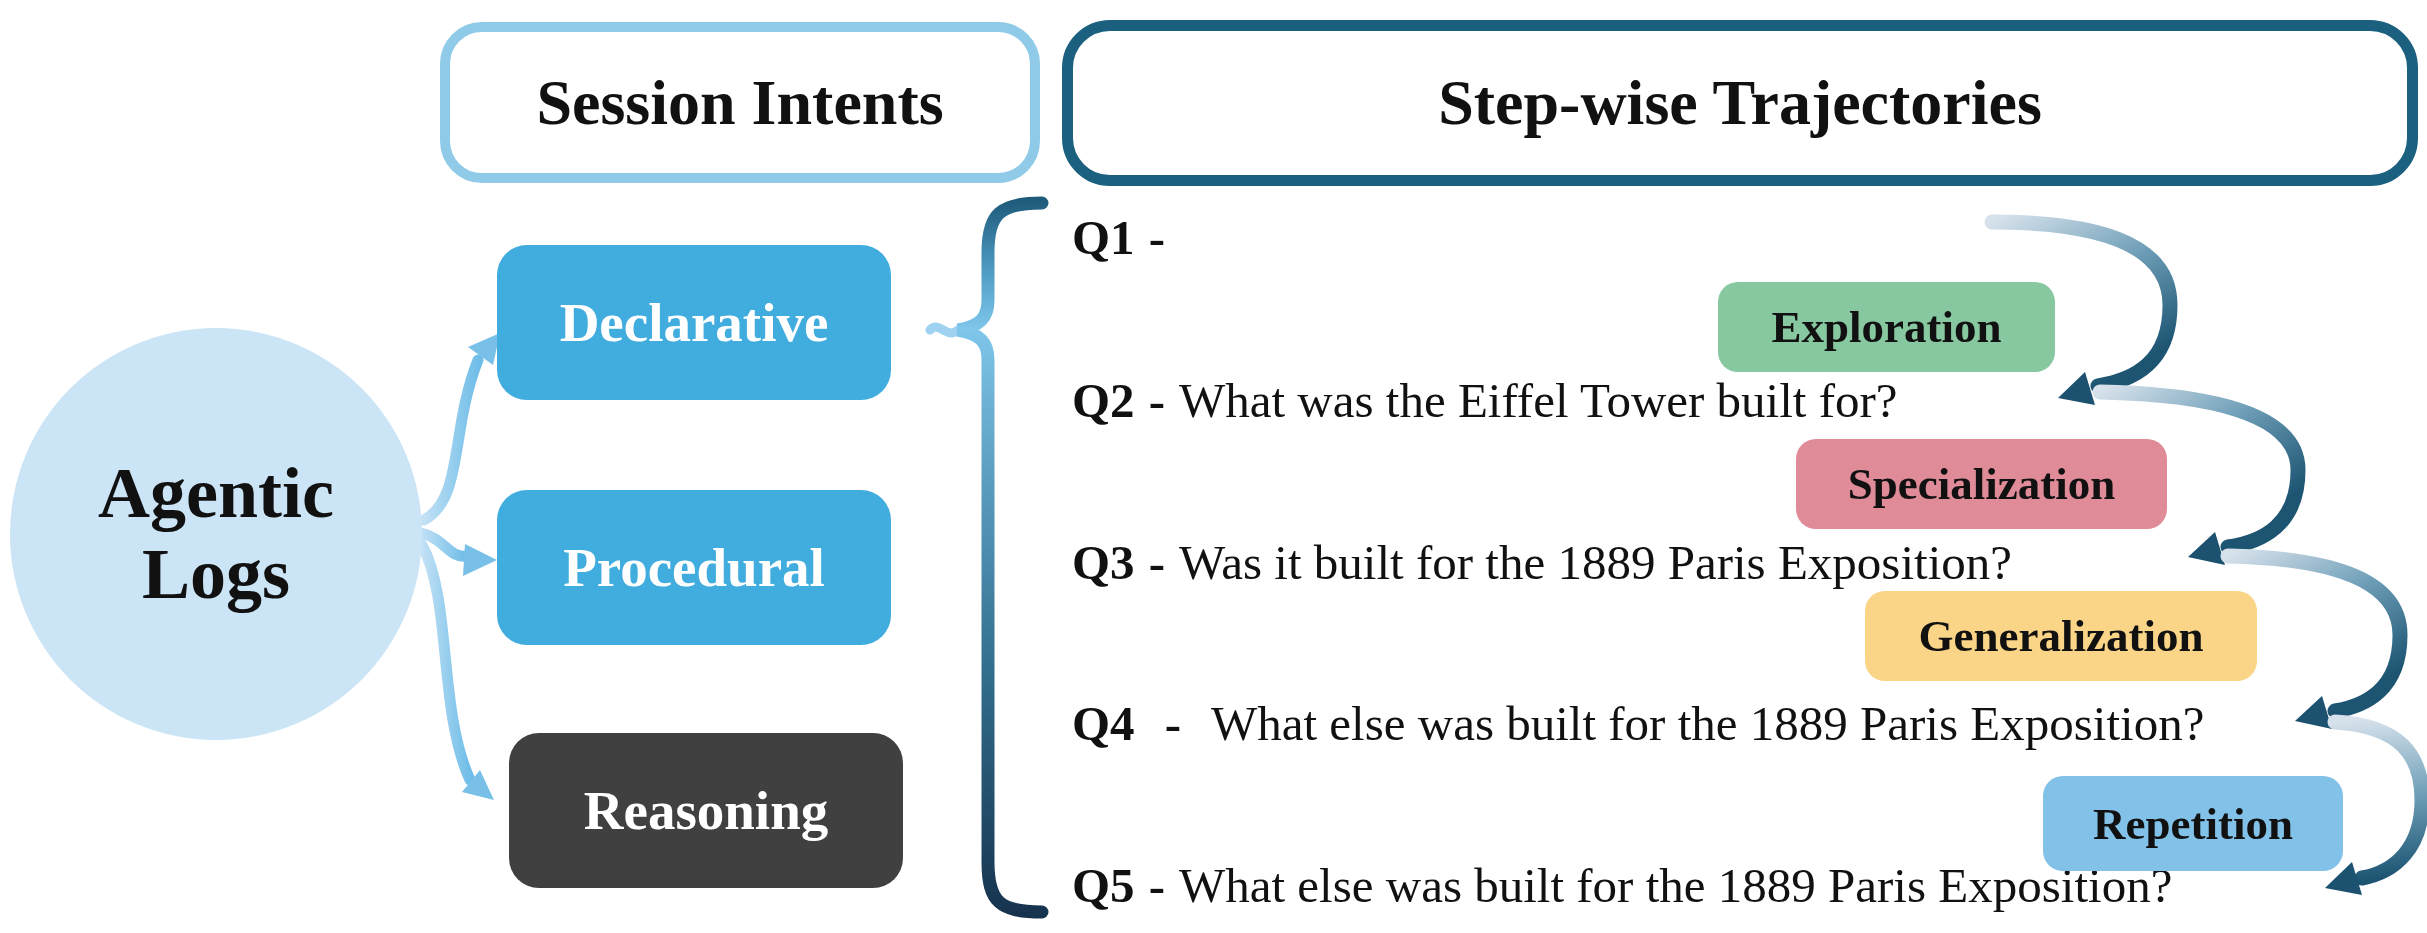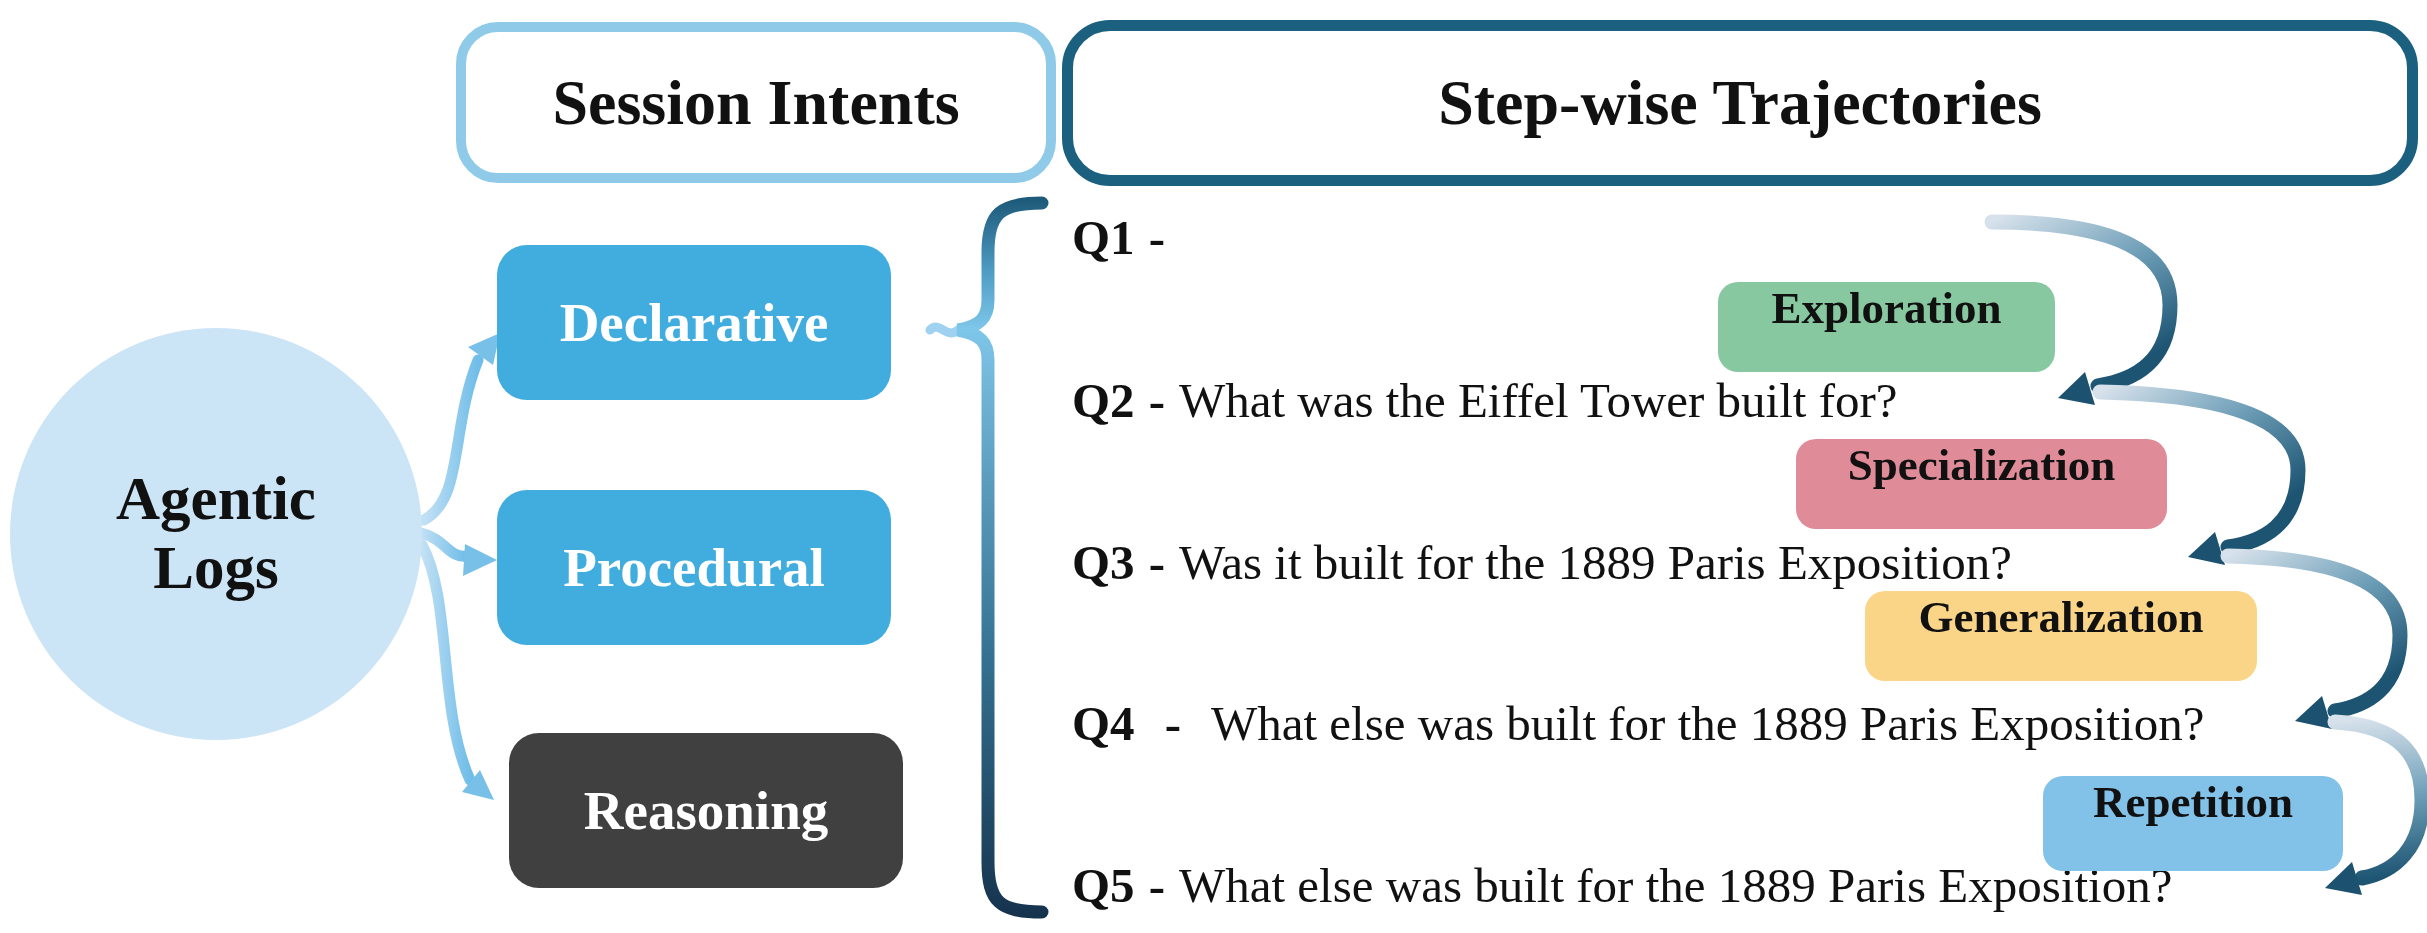--- a/index.html
+++ b/index.html
@@ -6,28 +6,28 @@
   body{width:2427px;height:933px;overflow:hidden;font-family:"Liberation Serif","DejaVu Serif",serif;}
   .canvas{position:relative;width:2427px;height:933px;background:#ffffff;}
   .svg-layer{position:absolute;left:0;top:0;width:2427px;height:933px;z-index:1;}
 
   
   .source-circle{
     position:absolute;left:10px;top:328px;width:412px;height:412px;
     border-radius:50%;display:flex;flex-direction:column;align-items:center;justify-content:center;
     z-index:2;
   }
-  .source-circle .line{font-weight:bold;font-size:61px;line-height:1.13;color:#111111;}
+  .source-circle .line{font-weight:bold;font-size:72px;line-height:1.13;color:#111111;}
 
   
   .hdr{
     position:absolute;background:#ffffff;box-sizing:border-box;
     display:flex;align-items:center;justify-content:center;z-index:2;
   }
-  .hdr-session{left:456px;top:22px;width:600px;height:161px;border:10px solid #8fcbe9;border-radius:42px;}
+  .hdr-session{left:440px;top:22px;width:600px;height:161px;border:10px solid #8fcbe9;border-radius:42px;}
   .hdr-stepwise{left:1062px;top:20px;width:1356px;height:166px;border:11px solid #1b607f;border-radius:48px;}
   .hdr .hdr-label{font-weight:bold;font-size:64px;color:#111111;white-space:nowrap;}
 
   
   .intent{
     position:absolute;left:497px;width:394px;height:155px;border-radius:30px;
     display:flex;align-items:center;justify-content:center;z-index:2;
   }
   .intent .intent-label{color:#ffffff;font-weight:bold;font-size:55px;white-space:nowrap;}
   .intent-declarative{top:245px;}
@@ -37,21 +37,21 @@
   
   .question{
     position:absolute;left:1072px;height:70px;display:flex;align-items:center;
     font-size:49px;color:#111111;white-space:nowrap;z-index:2;
   }
   .q-id{font-weight:bold;}
   .q-dash{padding:0 14px;font-weight:bold;}
 
   
   .transition{
-    position:absolute;border-radius:20px;display:flex;justify-content:center;
+    position:absolute;border-radius:20px;display:flex;align-items:center;justify-content:center;
     z-index:3;
   }
   .transition .t-label{font-weight:bold;font-size:45px;color:#111111;white-space:nowrap;}
   .t-exploration{left:1718px;top:282px;width:337px;height:90px;}
   .t-specialization{left:1796px;top:439px;width:371px;height:90px;}
   .t-generalization{left:1865px;top:591px;width:392px;height:90px;}
   .t-repetition{left:2043px;top:776px;width:300px;height:95px;}
 </style>
 </head>
 <body>

